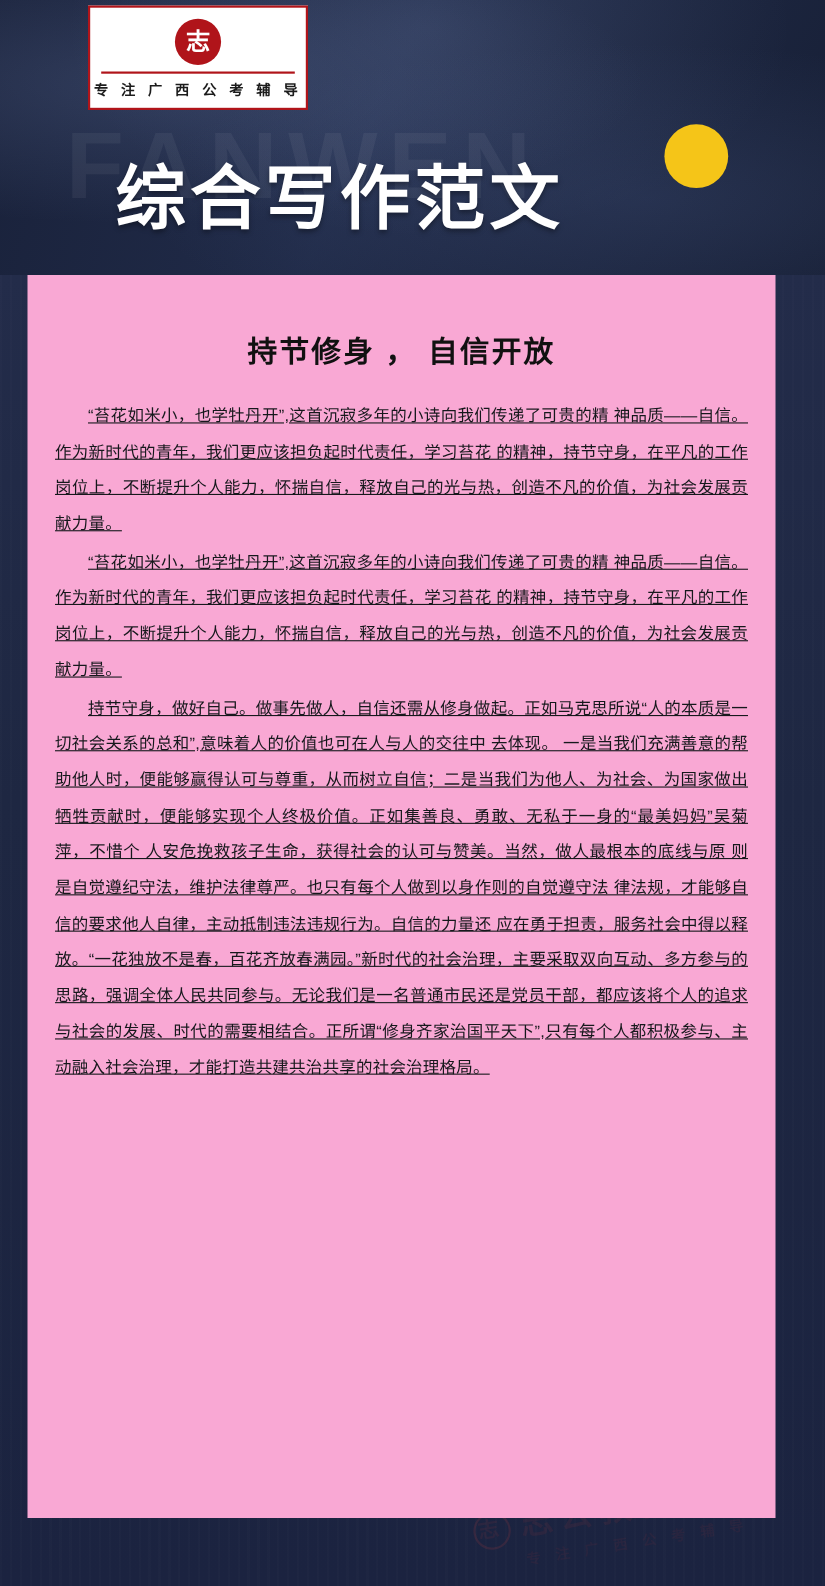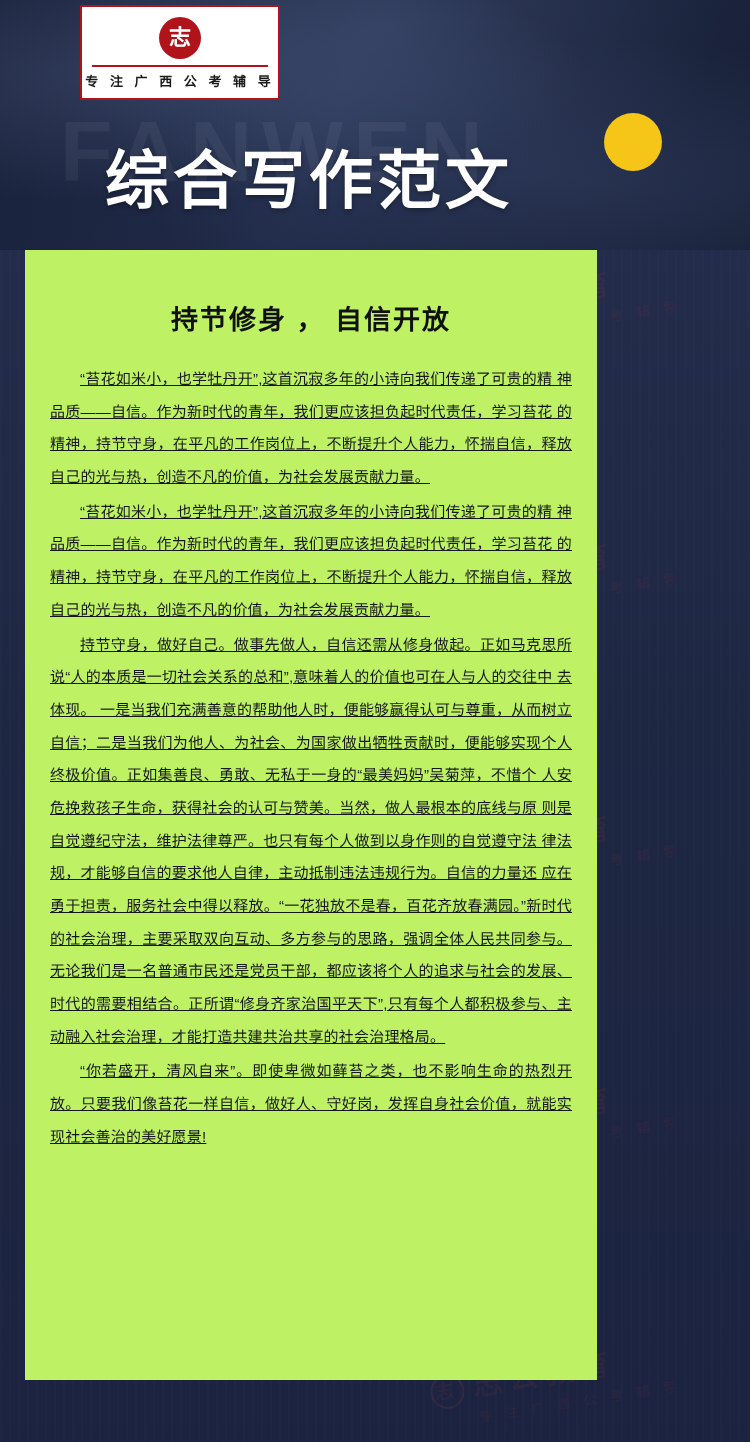--- a/index.html
+++ b/index.html
@@ -188,22 +188,22 @@
     letter-spacing: 4px;
     line-height: 1.1;
     text-shadow: 0 2px 5px rgba(0,0,0,.35);
   }
 
   
   .card {
     position: relative;
     z-index: 3;
     margin: 0 25px;
-    width: 572px;
-    background: #bef264;
+    width: 680px;
+    background: #f9a8d4;
     padding: 40px 25px 60px;
     min-height: 1130px;
   }
   .card-title {
     text-align: center;
     font-size: 27px;
     font-weight: 700;
     color: #111;
     letter-spacing: 2px;
     margin: 8px 0 26px;
@@ -265,16 +265,15 @@
 </div>
 
 <div class="card">
   <div class="card-watermark-layer" id="card-watermark-layer"></div>
   <div class="card-content">
     <h1 class="card-title">持节修身 ， 自信开放</h1>
     <div id="article-paragraphs">
         <p class="para">“苔花如米小，也学牡丹开”,这首沉寂多年的小诗向我们传递了可贵的精 神品质——自信。作为新时代的青年，我们更应该担负起时代责任，学习苔花 的精神，持节守身，在平凡的工作岗位上，不断提升个人能力，怀揣自信，释放自己的光与热，创造不凡的价值，为社会发展贡献力量。</p>
         <p class="para">“苔花如米小，也学牡丹开”,这首沉寂多年的小诗向我们传递了可贵的精 神品质——自信。作为新时代的青年，我们更应该担负起时代责任，学习苔花 的精神，持节守身，在平凡的工作岗位上，不断提升个人能力，怀揣自信，释放自己的光与热，创造不凡的价值，为社会发展贡献力量。</p>
         <p class="para">持节守身，做好自己。做事先做人，自信还需从修身做起。正如马克思所说“人的本质是一切社会关系的总和”,意味着人的价值也可在人与人的交往中 去体现。 一是当我们充满善意的帮助他人时，便能够赢得认可与尊重，从而树立自信；二是当我们为他人、为社会、为国家做出牺牲贡献时，便能够实现个人终极价值。正如集善良、勇敢、无私于一身的“最美妈妈”吴菊萍，不惜个 人安危挽救孩子生命，获得社会的认可与赞美。当然，做人最根本的底线与原 则是自觉遵纪守法，维护法律尊严。也只有每个人做到以身作则的自觉遵守法 律法规，才能够自信的要求他人自律，主动抵制违法违规行为。自信的力量还 应在勇于担责，服务社会中得以释放。“一花独放不是春，百花齐放春满园。”新时代的社会治理，主要采取双向互动、多方参与的思路，强调全体人民共同参与。无论我们是一名普通市民还是党员干部，都应该将个人的追求与社会的发展、时代的需要相结合。正所谓“修身齐家治国平天下”,只有每个人都积极参与、主动融入社会治理，才能打造共建共治共享的社会治理格局。</p>
-        <p class="para">“你若盛开，清风自来”。即使卑微如藓苔之类，也不影响生命的热烈开放。只要我们像苔花一样自信，做好人、守好岗，发挥自身社会价值，就能实现社会善治的美好愿景!</p>
       </div>
   </div>
 </div>
 
 </body></html>

